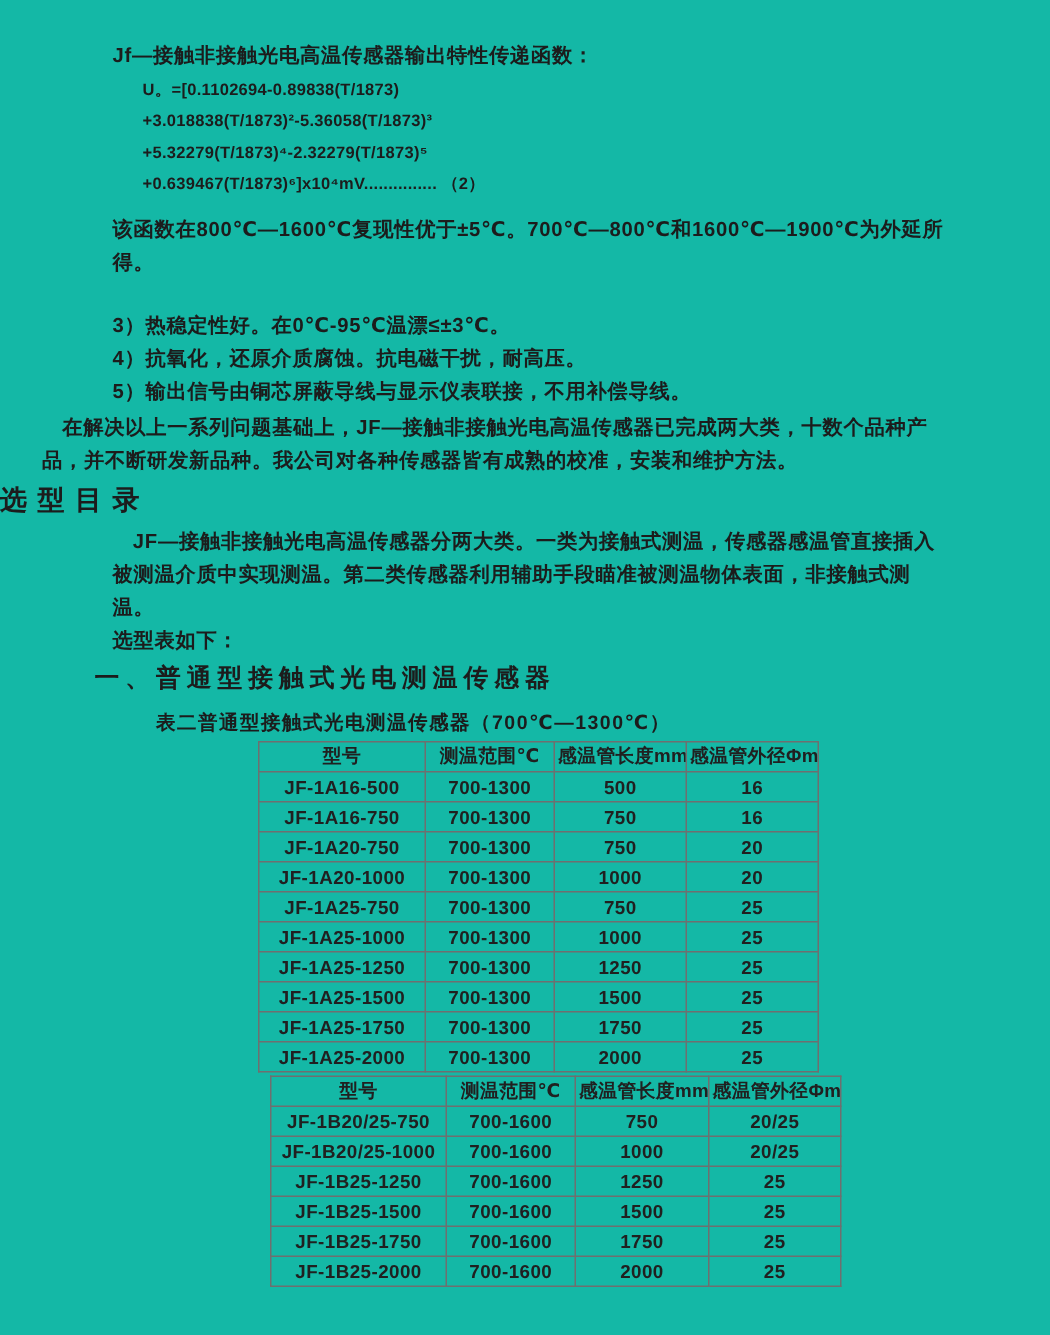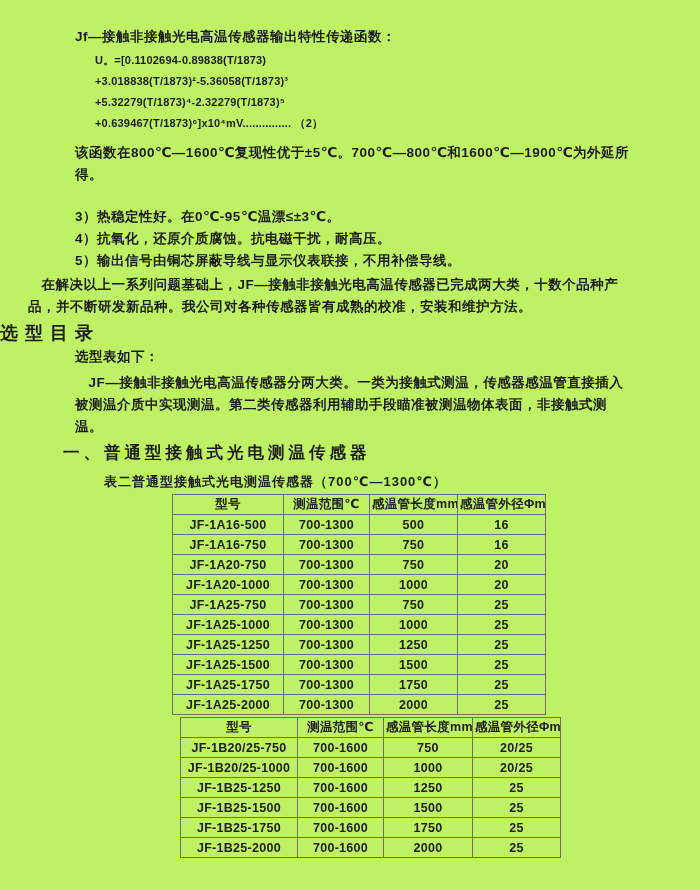--- a/index.html
+++ b/index.html
@@ -4,21 +4,21 @@
 <style>
   html,body{margin:0;padding:0;}
   body{
     width:700px;height:890px;
     background:#fdfdfd;
     font-family:"Liberation Sans","DejaVu Sans",sans-serif;
     color:#1c1c1c;
     -webkit-font-smoothing:antialiased;
   }
   .page{
-    position:relative;width:700px;height:890px;background:#bef264;
+    position:relative;width:700px;height:890px;background:#14b8a6;
     box-sizing:border-box;padding-top:26px;font-weight:bold;
   }
   .para{
     font-size:13.5px;line-height:22px;
     margin:0 68px 0 75px;
     letter-spacing:0.5px;
   }
   .lead{margin-bottom:2px;}
   .formula{margin:2px 0 0 95px;font-size:11px;}
   .formula .f-line{line-height:21px;letter-spacing:0.2px;}
@@ -81,23 +81,23 @@
   <div class="feature-list">
     <div class="item">3）热稳定性好。在0℃-95℃温漂≤±3℃。</div>
     <div class="item">4）抗氧化，还原介质腐蚀。抗电磁干扰，耐高压。</div>
     <div class="item">5）输出信号由铜芯屏蔽导线与显示仪表联接，不用补偿导线。</div>
   </div>
 
   <p class="para para-summary">在解决以上一系列问题基础上，JF—接触非接触光电高温传感器已完成两大类，十数个品种产品，并不断研发新品种。我公司对各种传感器皆有成熟的校准，安装和维护方法。</p>
 
   <h1 class="section-title">选型目录</h1>
 
+  <p class="para para-categories">JF—接触非接触光电高温传感器分两大类。一类为接触式测温，传感器感温管直接插入被测温介质中实现测温。第二类传感器利用辅助手段瞄准被测温物体表面，非接触式测温。</p>
+
   <p class="para selection-note">选型表如下：</p>
-
-  <p class="para para-categories">JF—接触非接触光电高温传感器分两大类。一类为接触式测温，传感器感温管直接插入被测温介质中实现测温。第二类传感器利用辅助手段瞄准被测温物体表面，非接触式测温。</p>
 
   <h2 class="part-heading">一、普通型接触式光电测温传感器</h2>
 
   <div class="tbl-caption cap2">表二普通型接触式光电测温传感器（700℃—1300℃）</div>
 
   <table class="t2">
       <thead>
         <tr>
           <th>型号</th>
           <th>测温范围℃</th>

